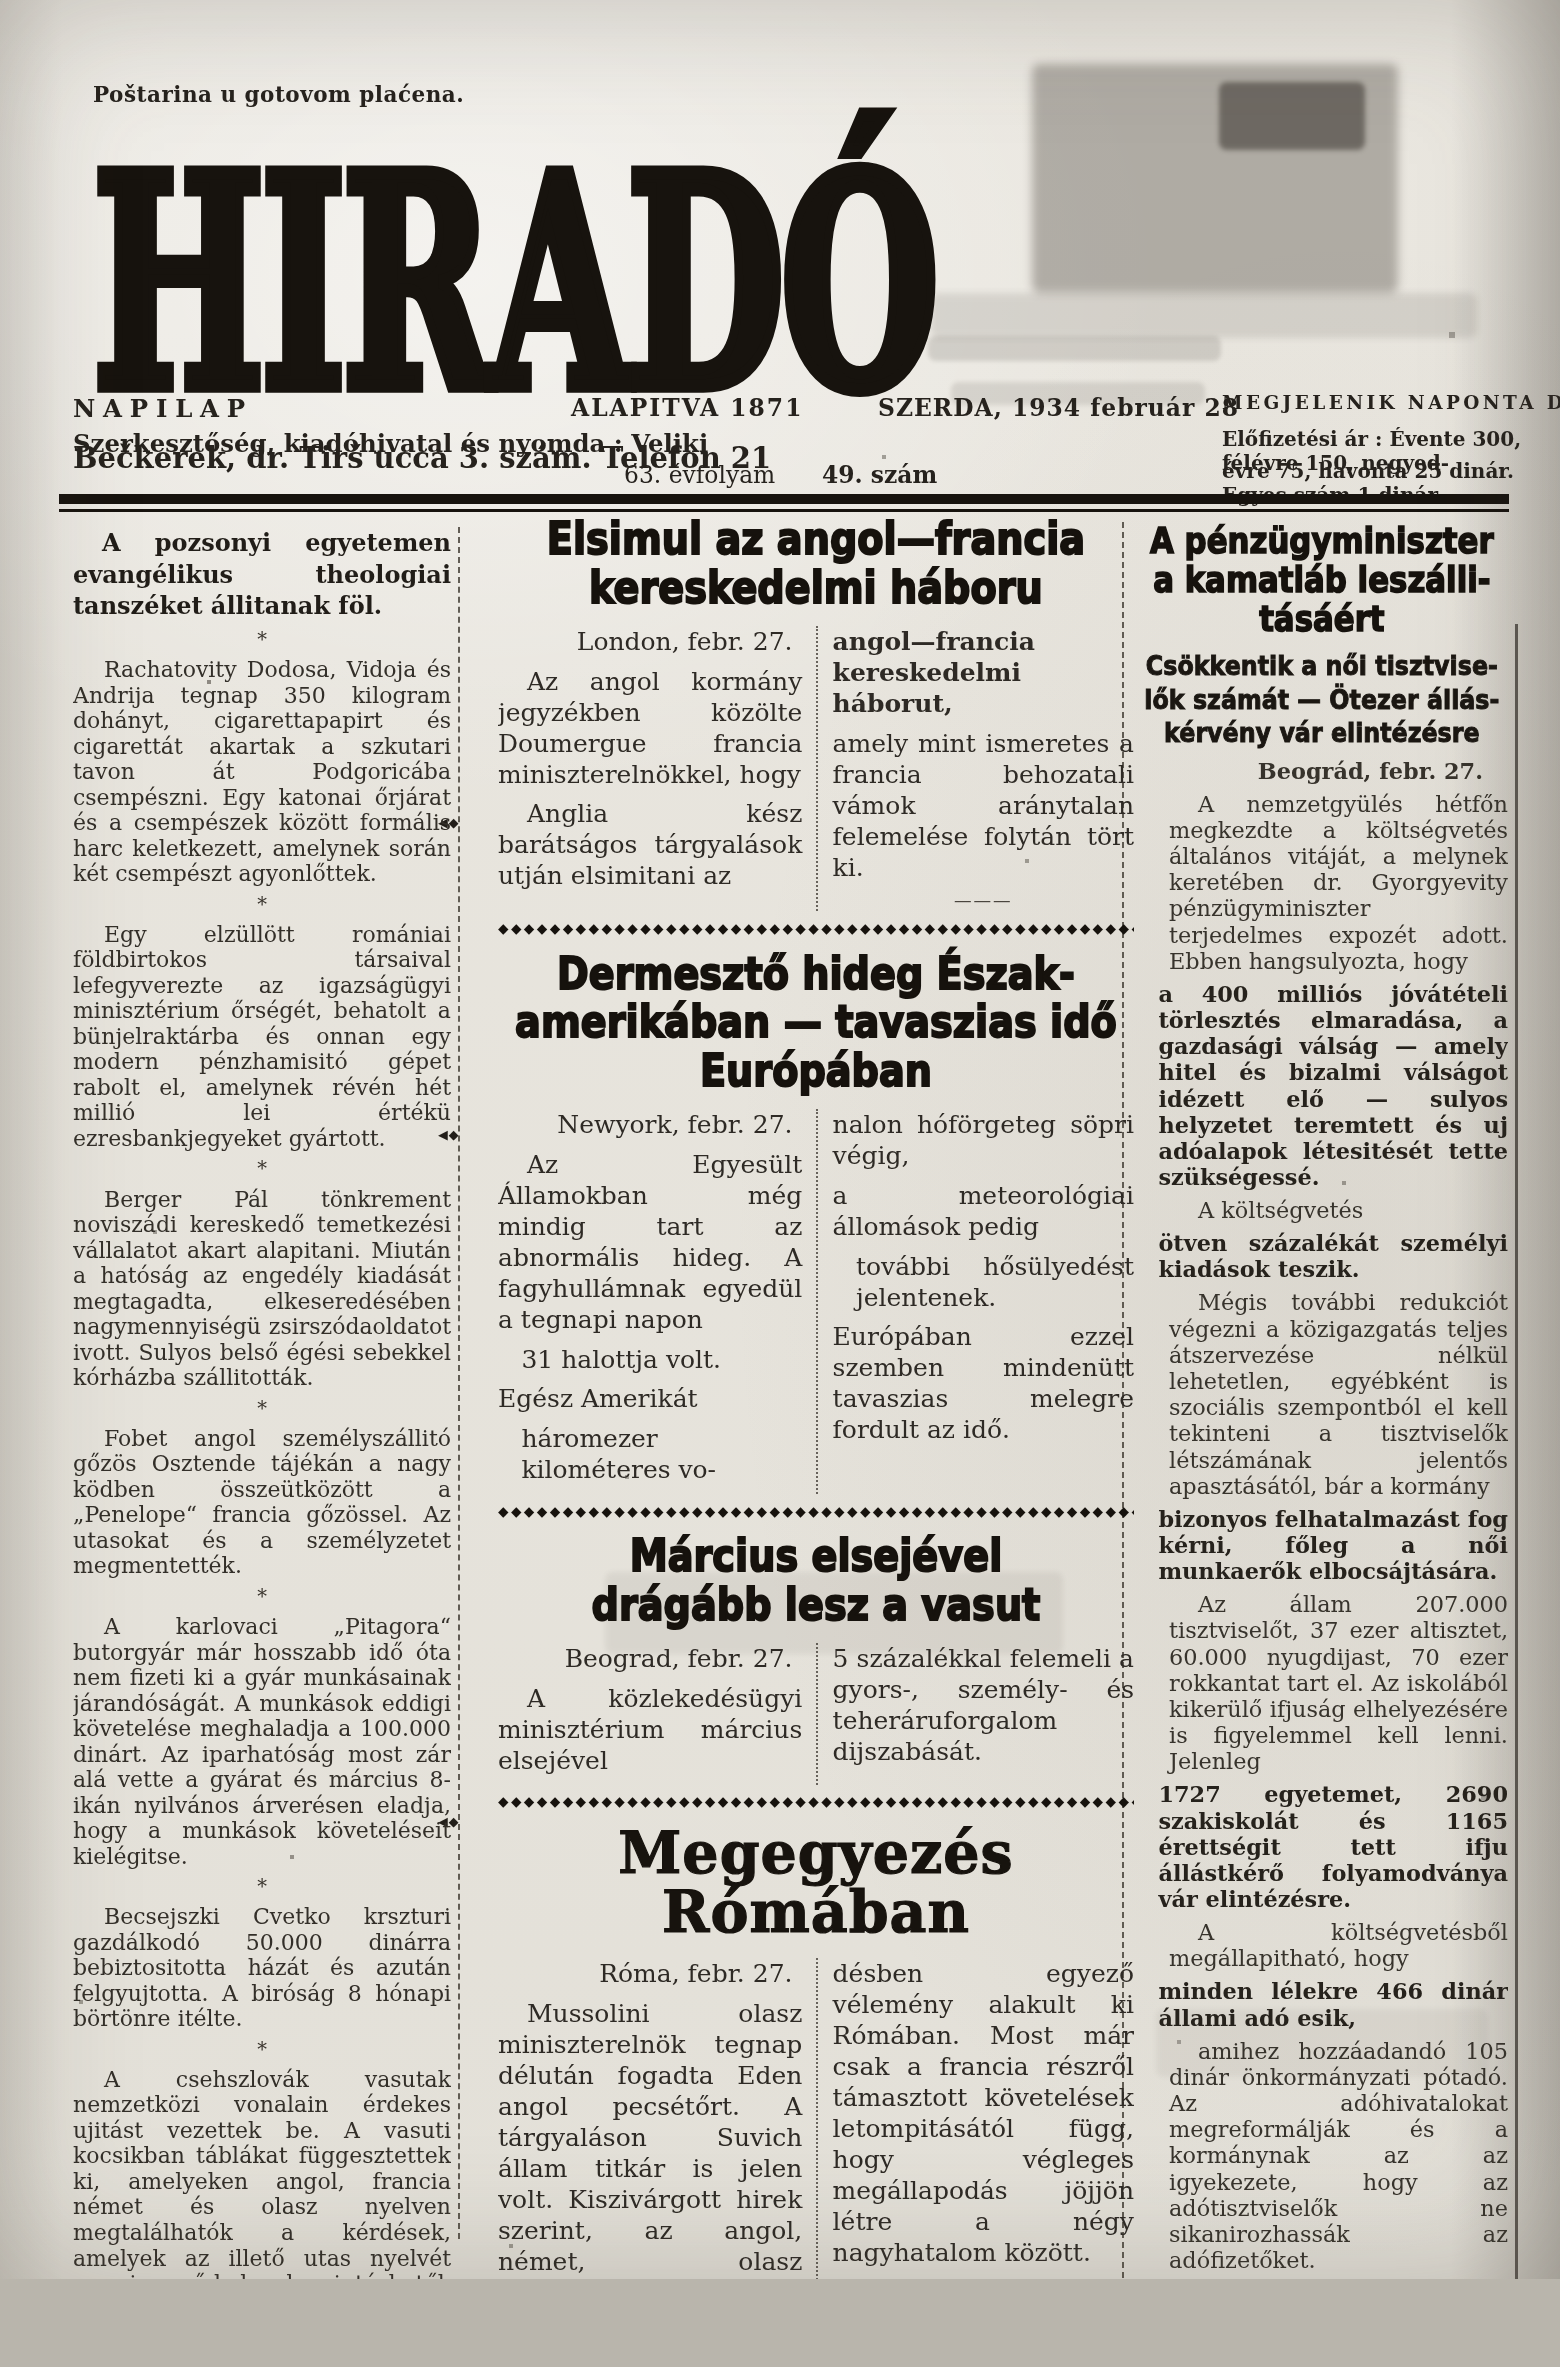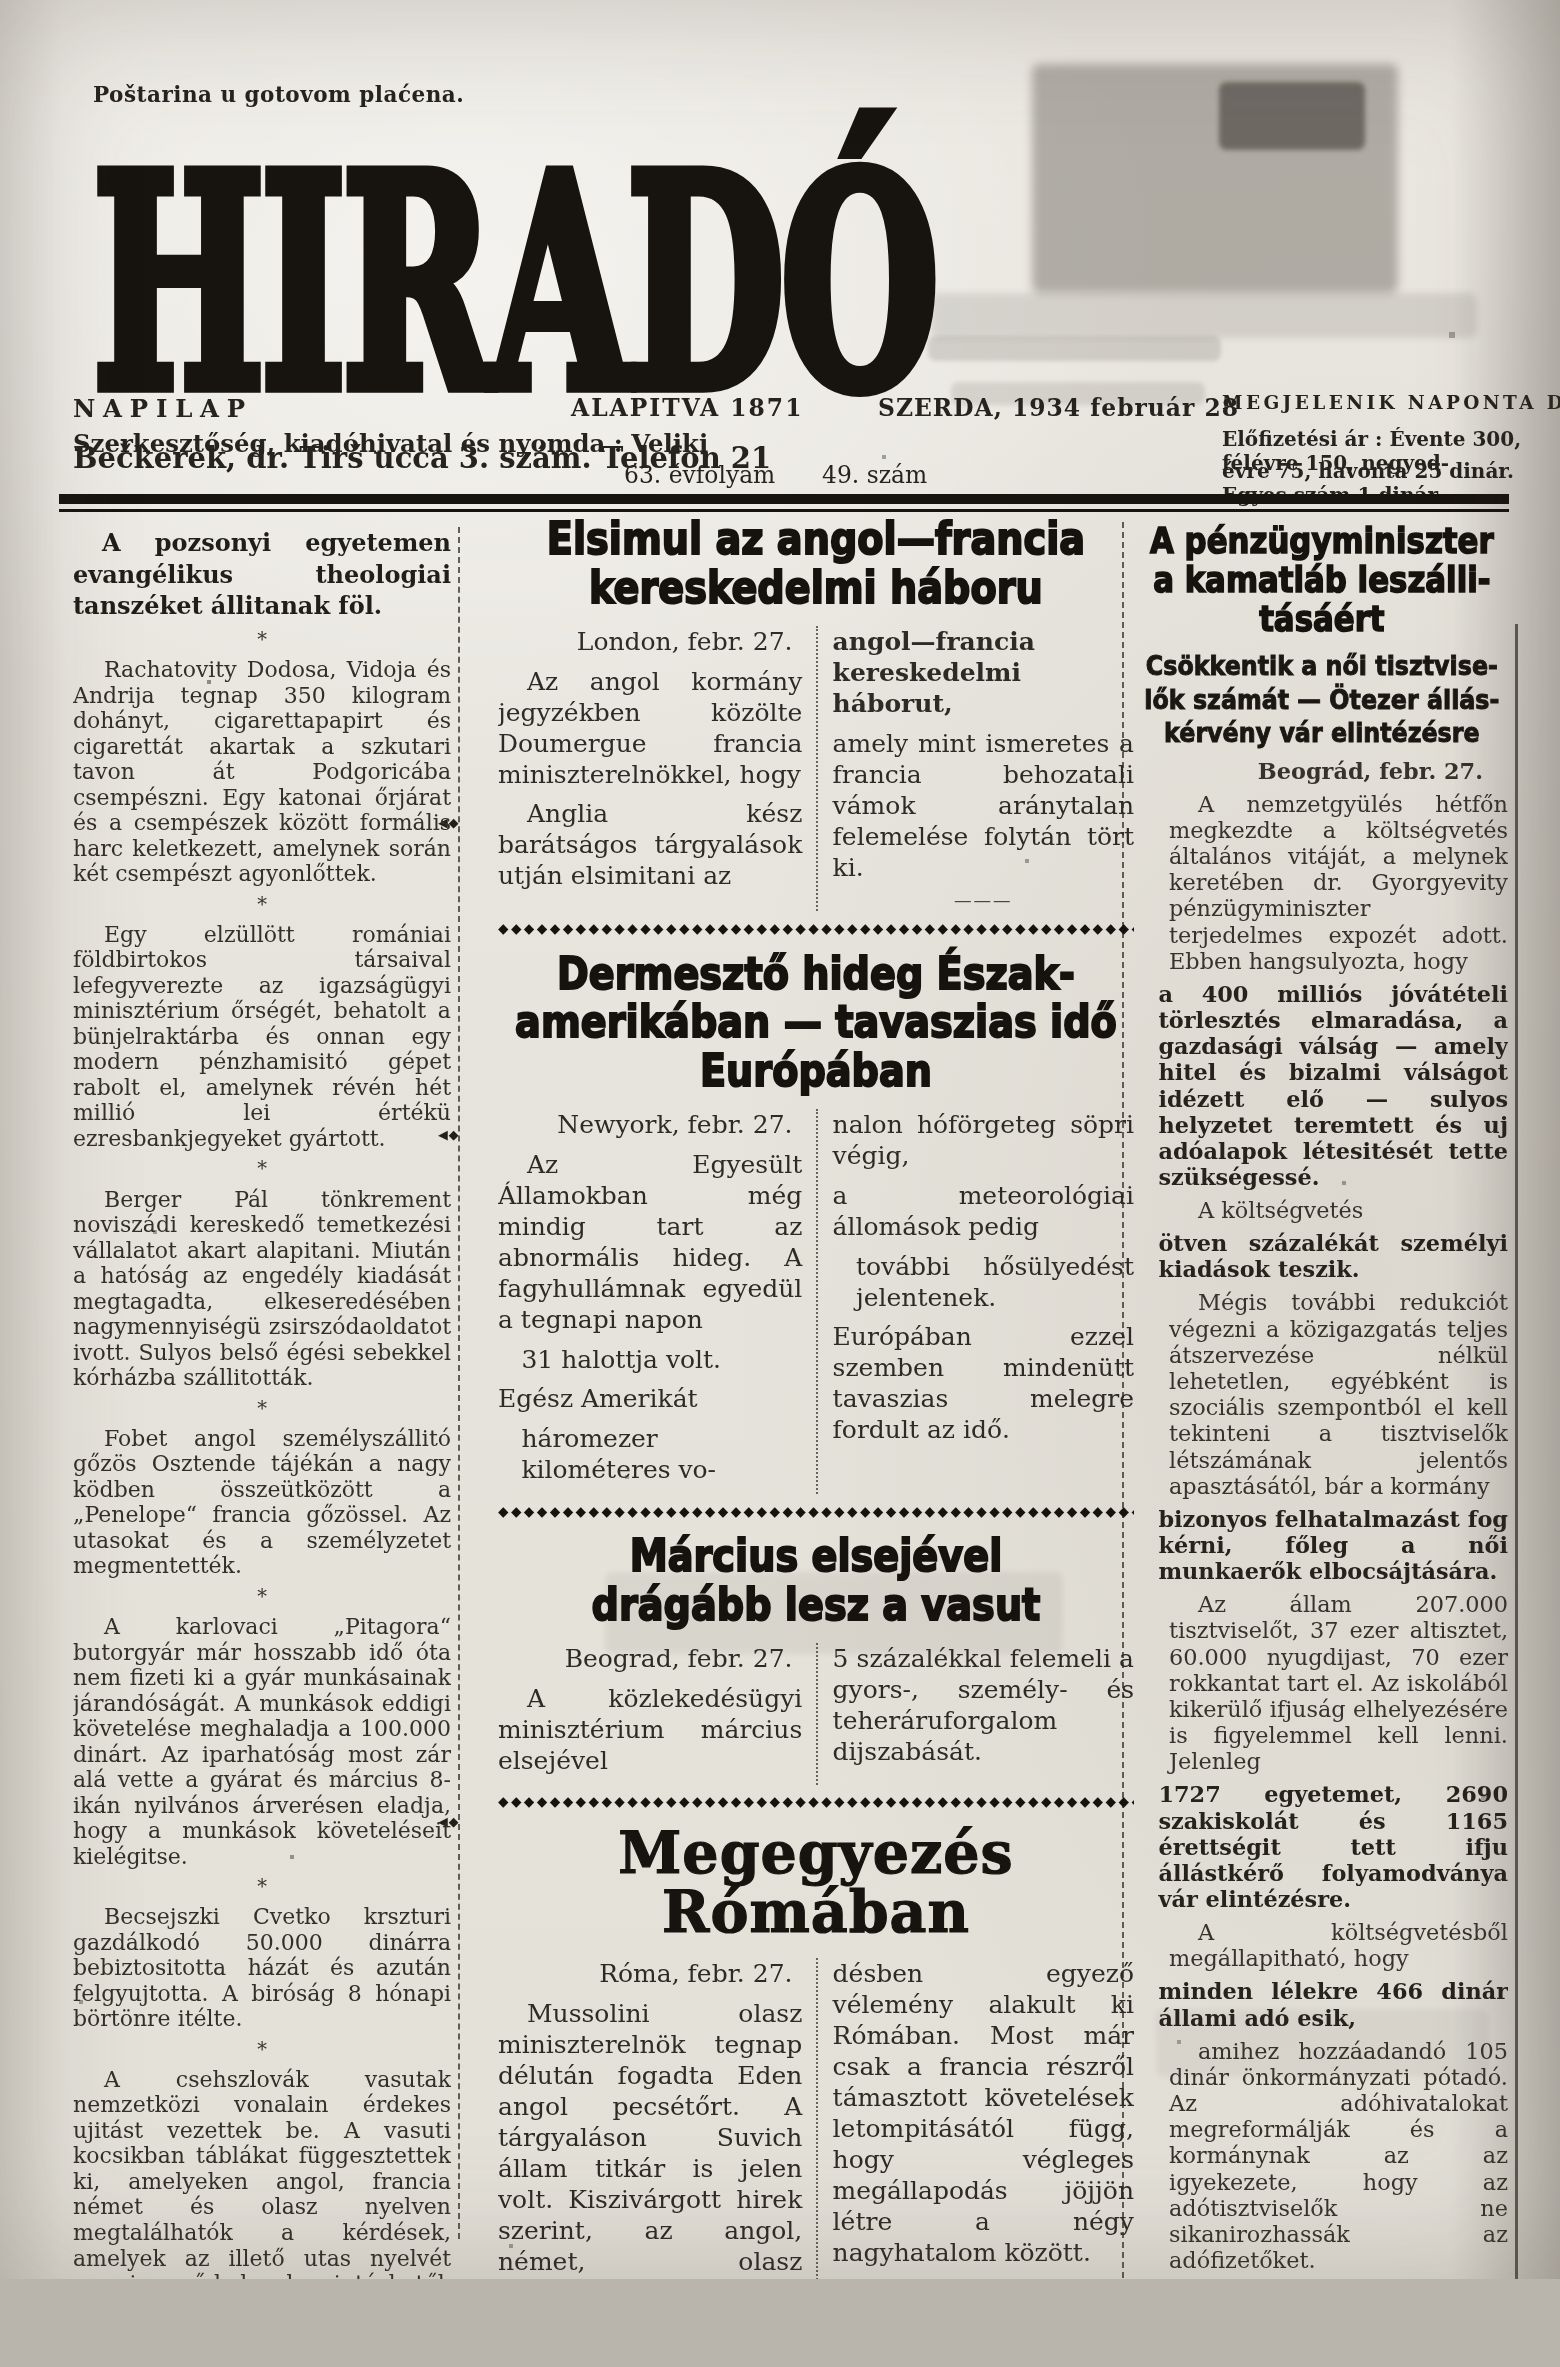--- a/index.html
+++ b/index.html
@@ -23,21 +23,21 @@
     filter:blur(0.4px); text-shadow:0 0 2.9px rgba(23,19,14,.55);
   }
   .hdr{font-weight:bold; color:#26221d;}
   .hdr-napilap{left:73px; top:394px; font-size:24.4px; letter-spacing:7.8px;}
   .hdr-alapitva{left:571px; top:394px; font-size:23.4px; letter-spacing:2px;}
   .hdr-date{left:878px; top:394px; font-size:23.4px; letter-spacing:1px;}
   .hdr-freq{left:1222px; top:392px; font-size:18.5px; letter-spacing:3.4px; white-space:nowrap;}
   .hdr-addr1{left:73px; top:429px; font-size:24.4px;}
   .hdr-addr2{left:73px; top:441px; font-size:29px;}
   .hdr-vol{left:624px; top:461px; font-size:23.4px; font-weight:normal;}
-  .hdr-issue{left:822px; top:461px; font-size:23.4px; font-weight:normal;}
+  .hdr-issue{left:822px; top:461px; font-size:23.4px; font-weight:bold;}
   .hdr-price1{left:1222px; top:427px; font-size:20px;}
   .hdr-price2{left:1222px; top:459px; font-size:20px;}
   .double-rule{left:59px; top:494px; width:1450px;}
   .double-rule .r1{height:9.8px; background:#17130e;}
   .double-rule .r2{height:2.9px; background:#17130e; margin-top:4.9px;}
   
   .col-left{left:73px; top:527px; width:378px; height:1833px; overflow:hidden;}
   .col-mid{left:498px; top:515px; width:636px; height:1853px; overflow:hidden;}
   .col-right{left:1135px; top:522px; width:373px; height:1846px; overflow:hidden;}
   .vrule{width:0; border-left:2.9px dashed rgba(62,57,49,.8);}

